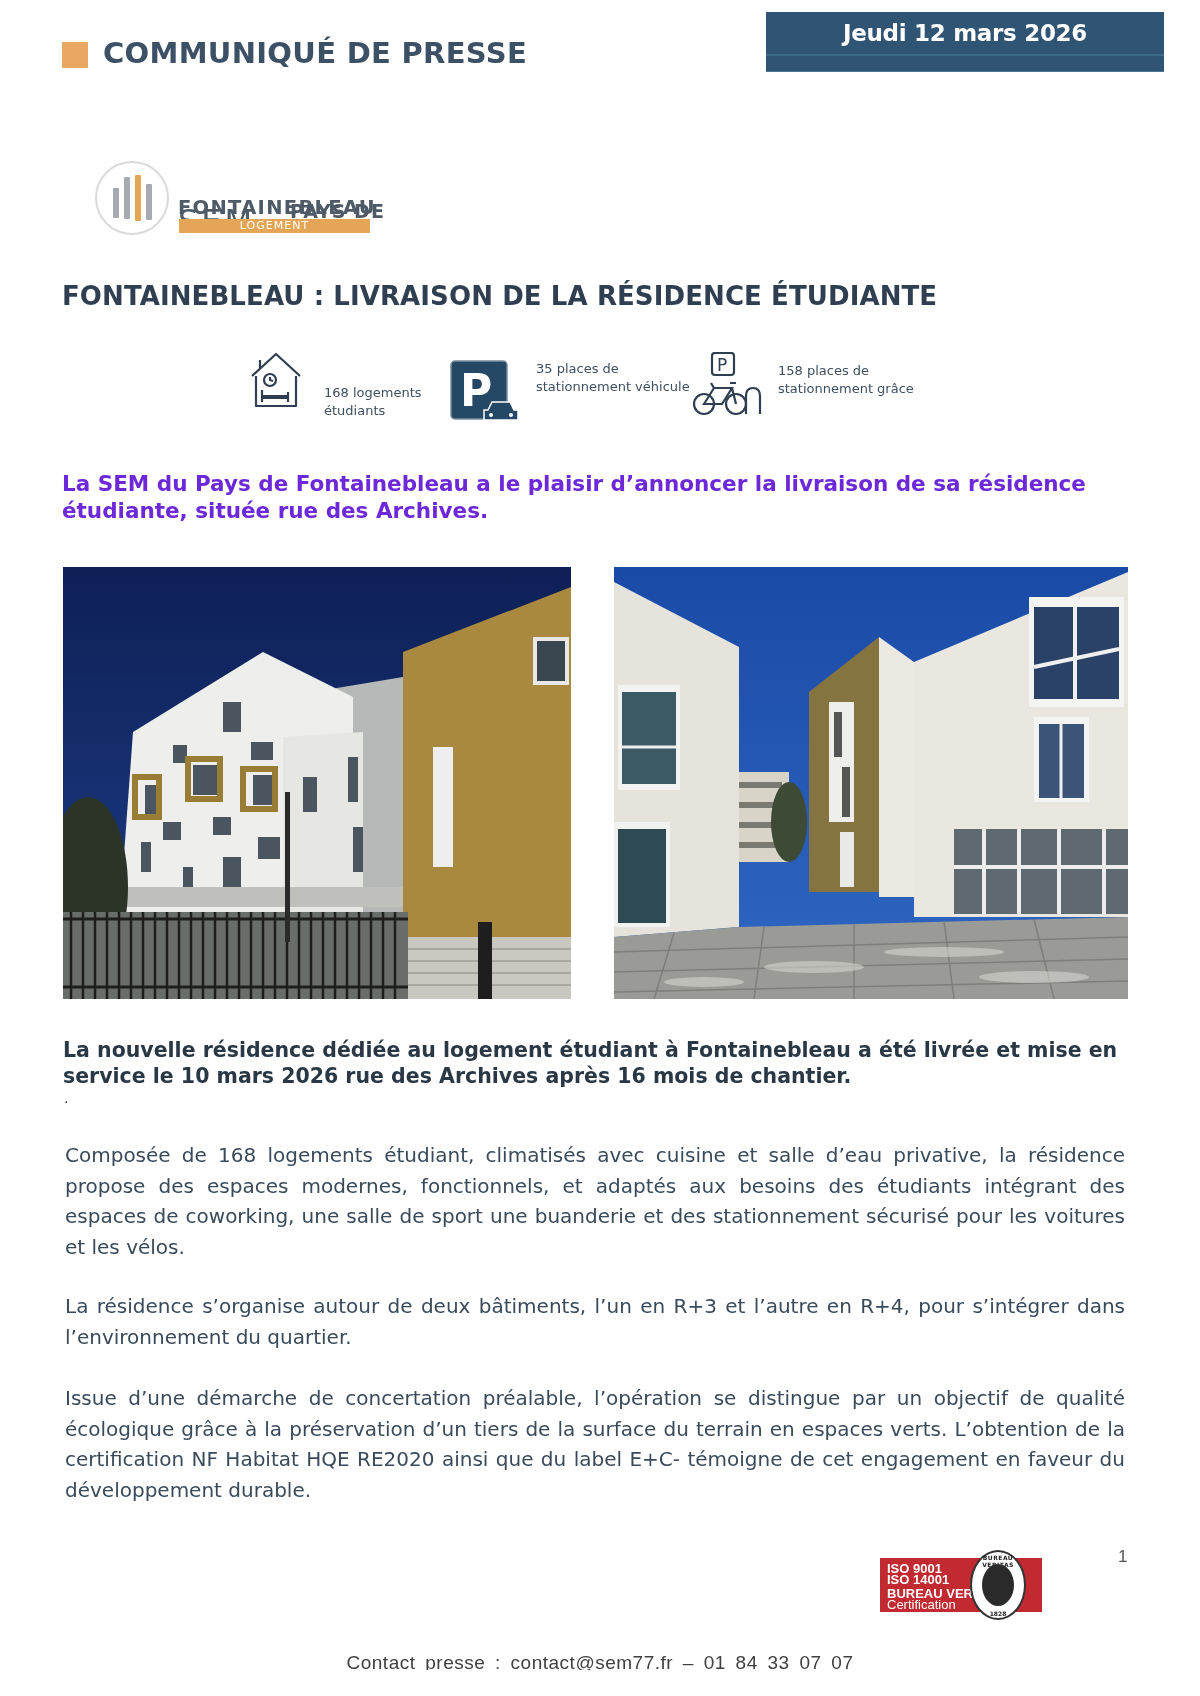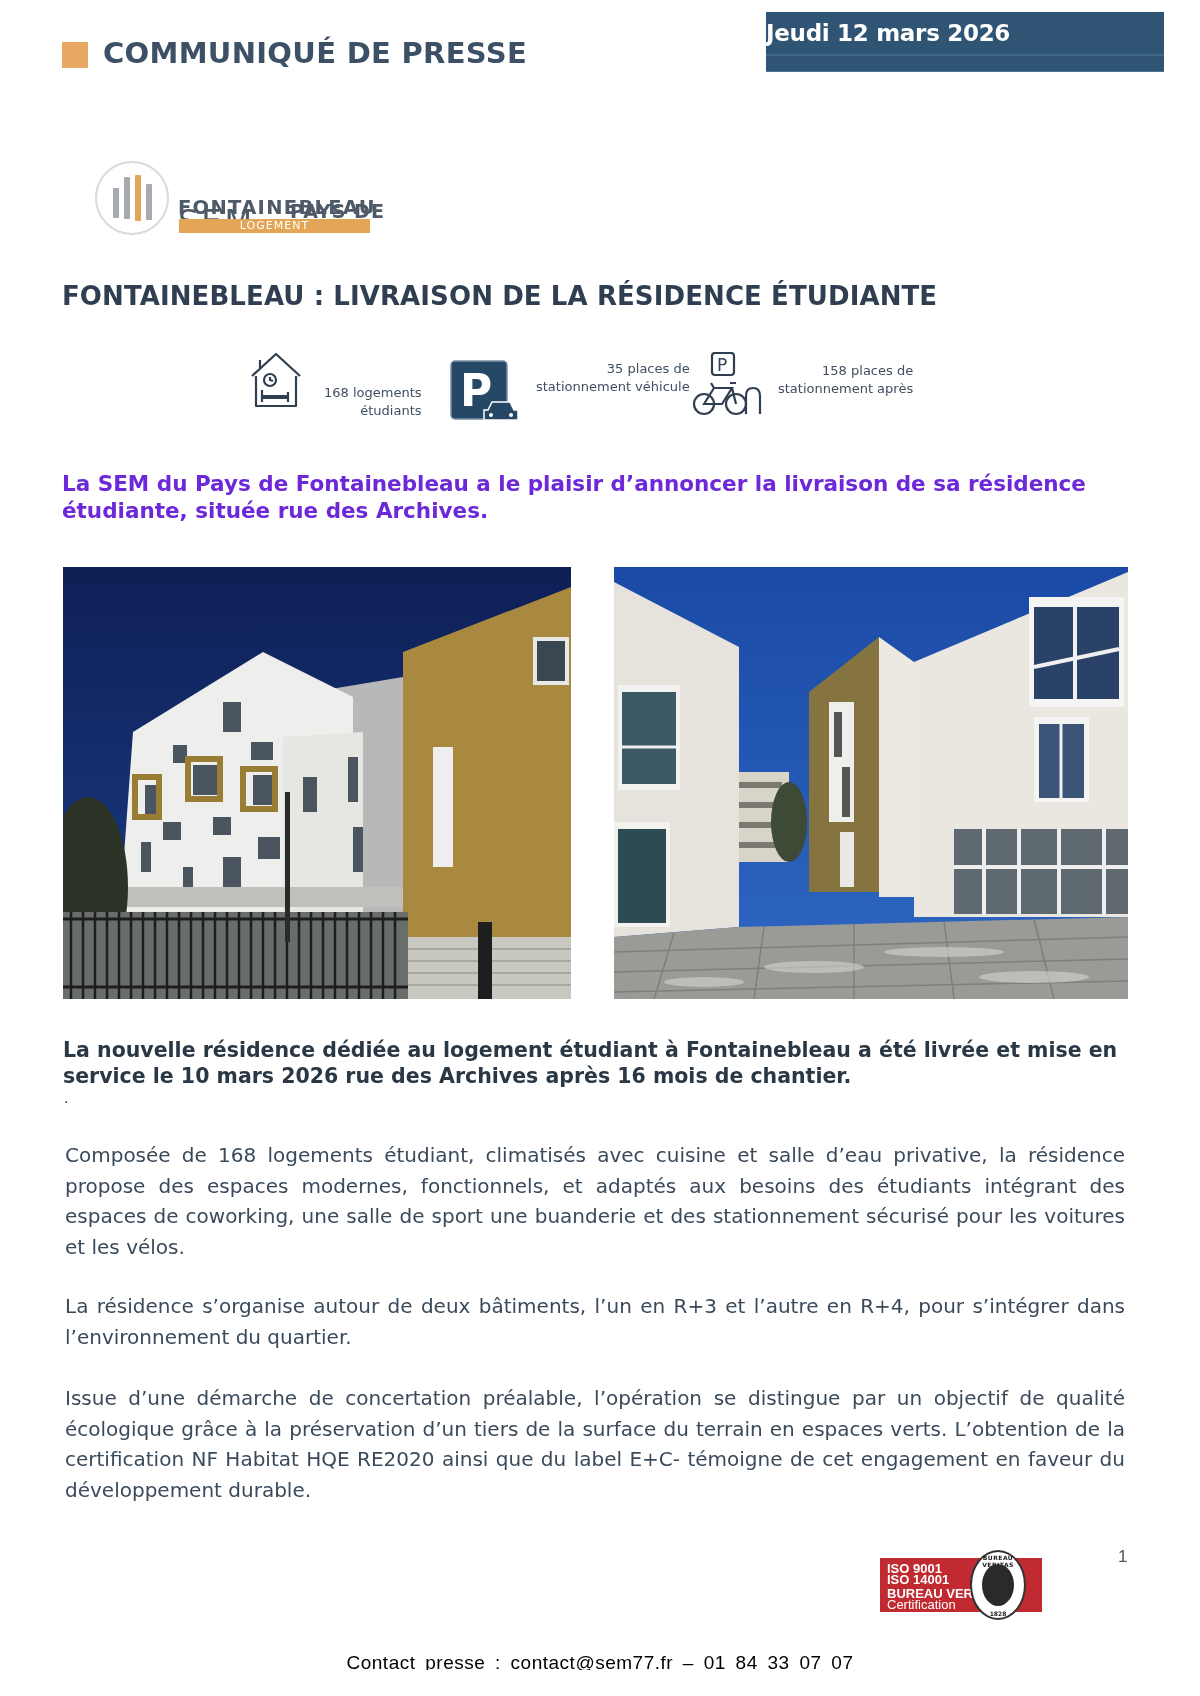--- a/index.html
+++ b/index.html
@@ -4,36 +4,36 @@
   <style>
     * { margin: 0; padding: 0; box-sizing: border-box; }
     html, body { width: 1200px; height: 1696px; background: #ffffff; overflow: hidden; }
     body { position: relative; font-family: "DejaVu Sans", sans-serif; color: #2e3b4a; }
 
     .header-square { position: absolute; left: 62px; top: 42px; width: 26px; height: 26px; background: #e8a862; }
     .header-title { position: absolute; left: 103px; top: 36px; font-family: "DejaVu Sans", sans-serif; font-weight: bold; font-size: 29px; letter-spacing: 0.3px; color: #3d5166; }
 
     .date-box { position: absolute; left: 766px; top: 12px; width: 398px; height: 60px; background: #2f5474; border-bottom: 1px solid #4a7592; }
     .date-box .band { position: absolute; left: 0; right: 0; top: 42px; height: 2px; background: #406a89; }
-    .date-text { position: absolute; left: 0; right: 0; top: 8px; text-align: left; padding-left: 0; font-weight: bold; font-size: 23px; color: #ffffff; letter-spacing: -0.3px; }
+    .date-text { position: absolute; left: 0; right: 0; top: 8px; text-align: center; padding-left: 0; font-weight: bold; font-size: 23px; color: #ffffff; letter-spacing: -0.3px; }
 
     .logo { position: absolute; left: 95px; top: 158px; width: 290px; height: 80px; }
     .logo-circle { position: absolute; left: 0; top: 3px; width: 74px; height: 74px; border-radius: 50%; border: 2px solid #d9dadc; display: flex; align-items: center; justify-content: center; gap: 5px; }
     .logo-bar { width: 6px; background: #a7abb0; border-radius: 1px; }
     .logo-bar.orange { background: #e3a556; }
     .logo-sem { position: absolute; left: 83px; top: -4px; font-size: 32px; letter-spacing: 3px; color: #4e5a67; font-weight: normal; margin-top: 48px; }
     .logo-pays { position: absolute; left: 195px; top: 18px; font-size: 19px; font-weight: bold; color: #4e5a67; letter-spacing: 1px; margin-top: 24px; }
     .logo-fb { position: absolute; left: 83px; top: 38px; font-size: 19.5px; font-weight: bold; color: #4e5a67; letter-spacing: 1.3px; text-align: center; }
     .logo-band { position: absolute; left: 84px; top: 61px; width: 191px; height: 14px; background: #e5a556; color: #fff; font-size: 11px; text-align: center; line-height: 14px; letter-spacing: 1px; }
 
     .main-title { position: absolute; left: 62px; top: 281px; font-weight: bold; font-size: 26px; color: #2f3f51; letter-spacing: 0.1px; }
 
     .stats { position: absolute; left: 258px; top: 356px; width: 700px; height: 80px; }
     .stat-icon { position: absolute; }
-    .stat-label { position: absolute; font-size: 13px; line-height: 18px; color: #3f4f60; text-align: right; }
+    .stat-label { position: absolute; font-size: 13px; line-height: 18px; color: #3f4f60; }
 
     .intro { position: absolute; left: 62px; top: 470px; width: 1080px; font-weight: bold; font-size: 21.5px; line-height: 27px; color: #6d28d9; }
 
     .photo { position: absolute; overflow: hidden; }
     .photo-left { left: 63px; top: 567px; width: 508px; height: 432px; }
     .photo-right { left: 614px; top: 567px; width: 514px; height: 432px; }
 
     .lead { position: absolute; left: 63px; top: 1037px; width: 1080px; font-weight: bold; font-size: 20.5px; line-height: 26px; color: #2a3846; }
     .lead-dot { position: absolute; left: 64px; top: 1090px; font-size: 14px; color: #333; }
 
@@ -46,21 +46,21 @@
     .cert-red { position: absolute; left: 0; top: 8px; width: 162px; height: 54px; background: #c02a30; }
     .cert-text { position: absolute; left: 7px; top: 13px; color: #fff; font-family: "Liberation Sans", sans-serif; font-weight: bold; font-size: 13px; line-height: 11px; }
     .cert-seal { position: absolute; left: 90px; top: 0; width: 56px; height: 70px; border-radius: 50%; background: #fff; border: 2px solid #333; }
     .cert-seal-inner { position: absolute; left: 10px; top: 12px; width: 32px; height: 42px; border-radius: 50%; background: #2a2a2a; }
     .cert-seal-top { position: absolute; left: 0; right: 0; top: 2px; text-align: center; font-size: 6px; font-weight: bold; color: #222; letter-spacing: 0.5px; }
     .cert-seal-year { position: absolute; left: 0; right: 0; bottom: 1px; text-align: center; font-size: 6px; font-weight: bold; color: #222; }
 
     .page-num { position: absolute; left: 1118px; top: 1547px; font-size: 17px; color: #555; font-family: "Liberation Sans", sans-serif; }
 
     .footer { position: absolute; left: 0; right: 0; top: 1652px; height: 18px; overflow: hidden; text-align: center; }
-    .footer-text { display: inline-block; font-family: "Liberation Sans", sans-serif; font-size: 19px; color: #000000; margin-top: 0; letter-spacing: 0.5px; word-spacing: 4px; }
+    .footer-text { display: inline-block; font-family: "Liberation Sans", sans-serif; font-size: 19px; color: #404040; margin-top: 0; letter-spacing: 0.5px; word-spacing: 4px; }
   </style>
 </head>
 <body>
 
 <div class="header-square"></div>
 <div class="header-title">COMMUNIQUÉ DE PRESSE</div>
 
 <div class="date-box">
   <div class="band"></div>
   <div class="date-text">Jeudi 12 mars 2026</div>
@@ -117,21 +117,21 @@
       <rect x="20" y="1" width="22" height="22" rx="3"></rect>
       <text x="25" y="19" font-family="DejaVu Sans, sans-serif" font-size="17" fill="#2f3f51" stroke="none">P</text>
       <circle cx="12" cy="52" r="10"></circle>
       <circle cx="44" cy="52" r="10"></circle>
       <path d="M12 52 L22 36 L40 36 L30 52 Z M22 36 L19 31 M40 36 L44 52 M38 31 L44 31"></path>
       <path d="M54 62 L54 44 Q54 36 61 36 Q68 36 68 44 L68 62"></path>
     </svg>
   </div>
   <div class="stat-label" style="left:520px;top:6px">
     <div>158 places de</div>
-    <div>stationnement après</div>
+    <div>stationnement grâce</div>
   </div>
 </div>
 
 <p class="intro">La SEM du Pays de Fontainebleau a le plaisir d’annoncer la livraison de sa résidence étudiante, située rue des Archives.</p>
 
 <div class="photo photo-left">
   <svg width="508" height="432" viewBox="0 0 508 432" preserveAspectRatio="none">
     <defs>
       <linearGradient id="sky1" x1="0" y1="0" x2="0" y2="1">
         <stop offset="0" stop-color="#0e1f55"></stop>

